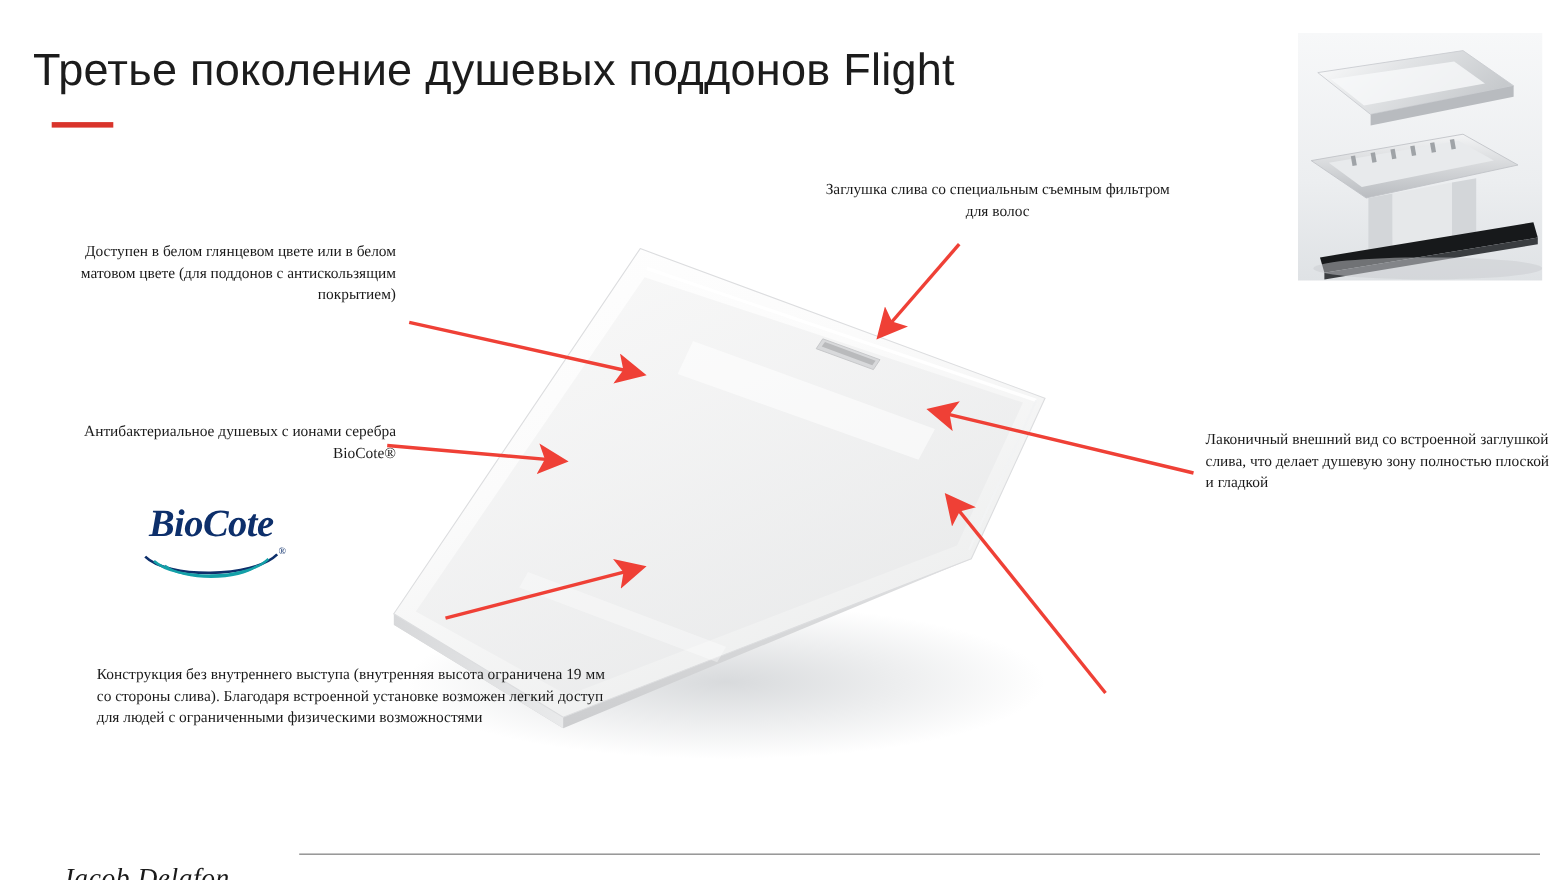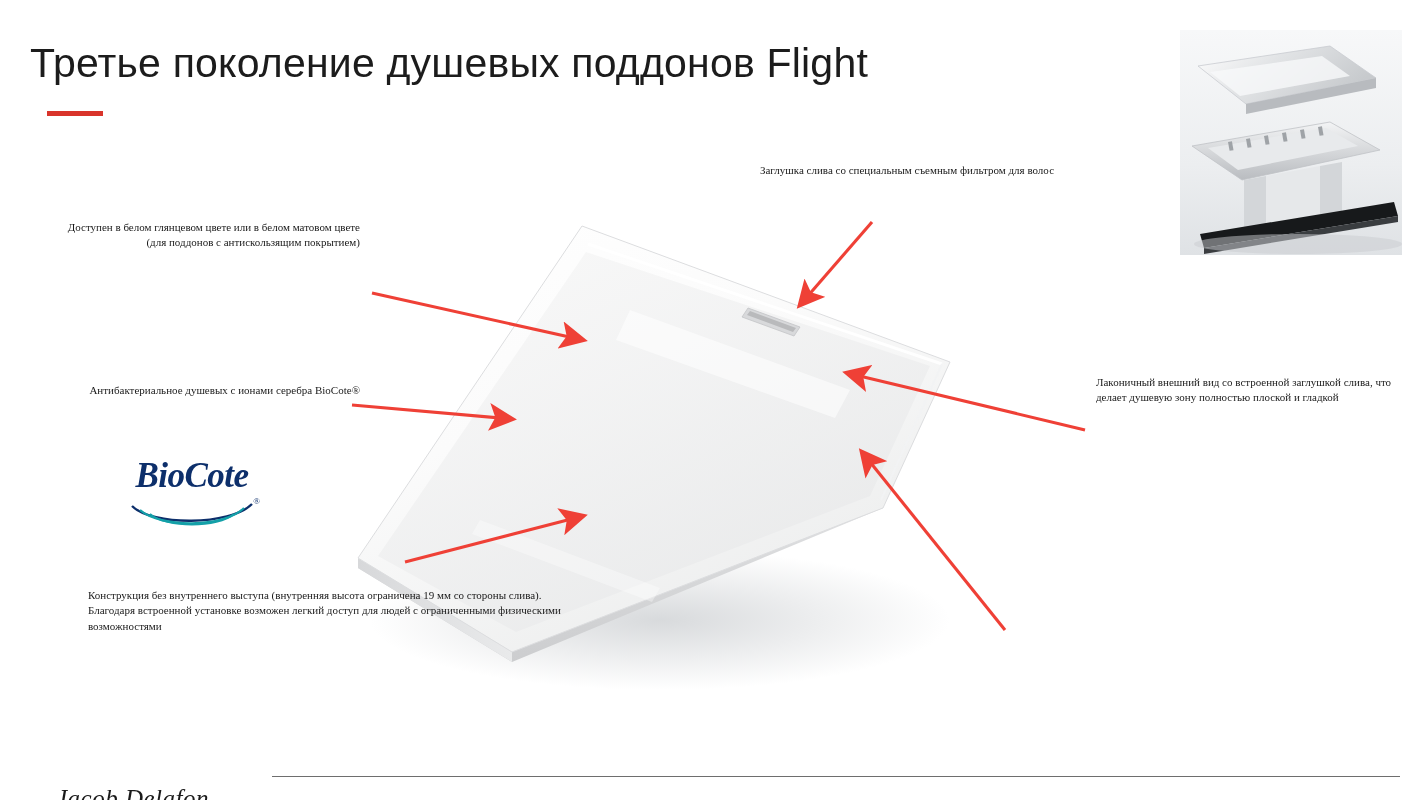--- a/index.html
+++ b/index.html
@@ -35,26 +35,26 @@
     top: 111px;
     width: 56px;
     height: 5px;
     background: #d9342b;
   }
 
   
   .callout {
     position: absolute;
     font-family: "Liberation Serif", serif;
-    font-size: 11px;
+    font-size: 14px;
     line-height: 1.40;
     color: #1a1a1a;
   }
   .callout.right-align { text-align: right; }
-  .callout.left-align  { text-align: left; }
+  .callout.left-align  { text-align: left; margin-top: 16px; }
   .callout.center-align{ text-align: center; }
 
   #c-drain-cap   { left: 742px; top: 163px; width: 330px; text-align: center; }
   #c-gloss       { left: 60px;  top: 220px; width: 300px; text-align: right; }
   #c-biocote     { left: 28px;  top: 383px; width: 332px; text-align: right; }
   #c-laconic     { left: 1096px;top: 375px; width: 320px; text-align: left; }
   #c-no-ledge    { left: 88px;  top: 588px; width: 475px; text-align: left; }
   #c-lower-height{ left: 1000px;top: 588px; width: 400px; text-align: left; }
 
   

